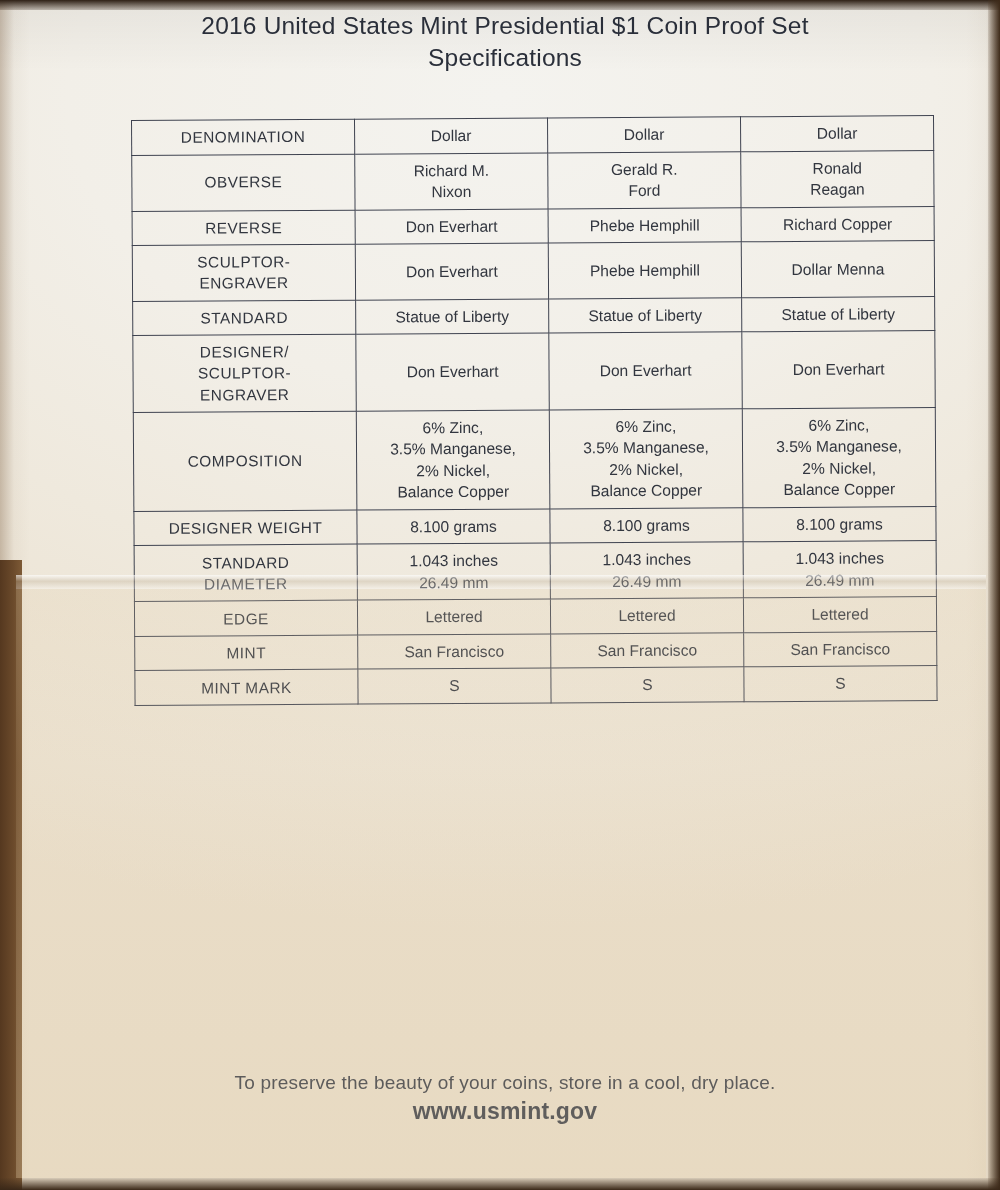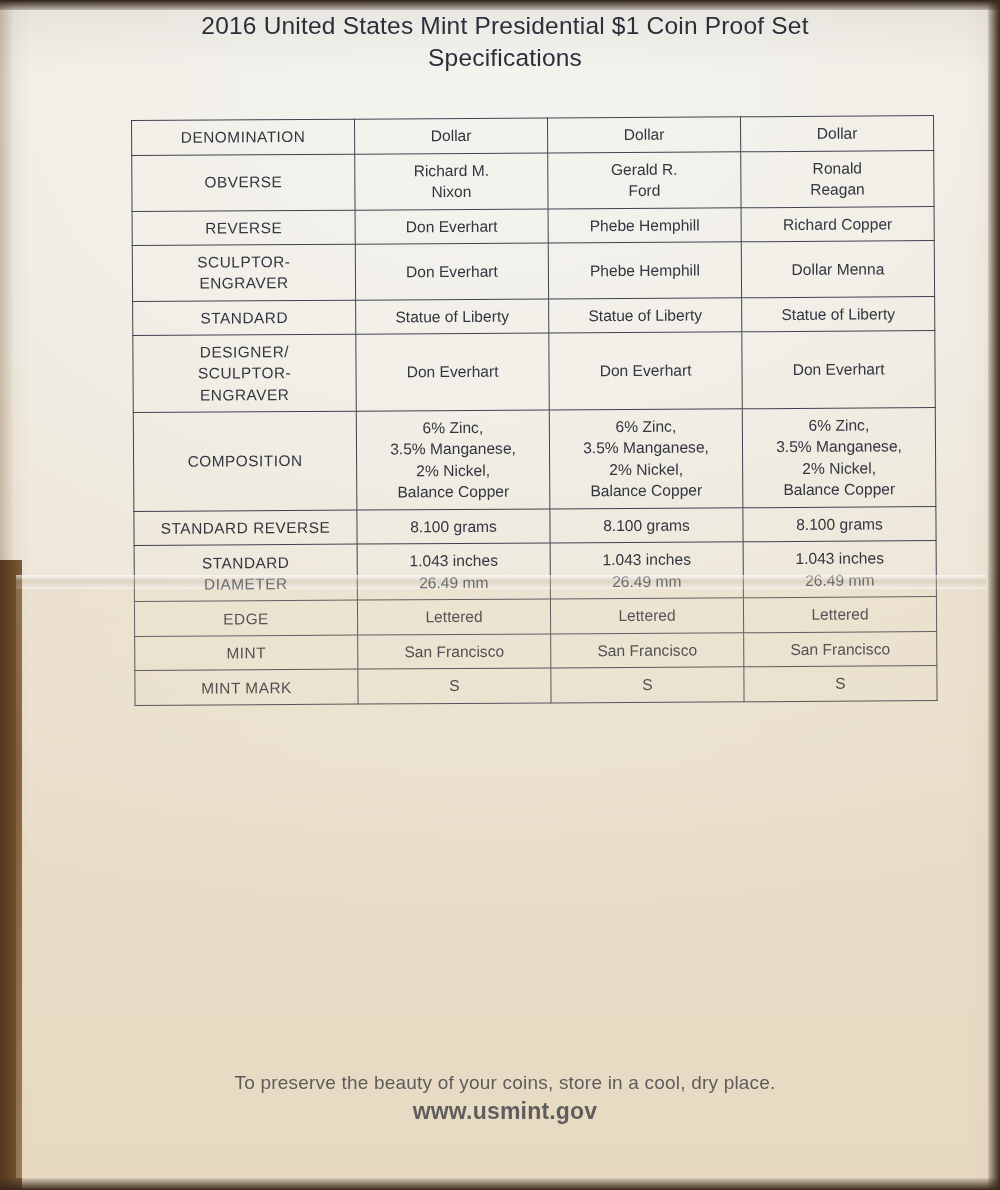--- a/index.html
+++ b/index.html
@@ -185,21 +185,21 @@
         <td class="val nowrap">6% Zinc,
 3.5% Manganese,
 2% Nickel,
 Balance Copper</td>
         <td class="val nowrap">6% Zinc,
 3.5% Manganese,
 2% Nickel,
 Balance Copper</td>
       </tr>
       <tr>
-        <td class="label nowrap">STANDARD REVERSE</td>
+        <td class="label nowrap">DESIGNER WEIGHT</td>
         <td class="val nowrap">8.100 grams</td>
         <td class="val nowrap">8.100 grams</td>
         <td class="val nowrap">8.100 grams</td>
       </tr>
       <tr>
         <td class="label nowrap">STANDARD
 DIAMETER</td>
         <td class="val nowrap">1.043 inches
 26.49 mm</td>
         <td class="val nowrap">1.043 inches

